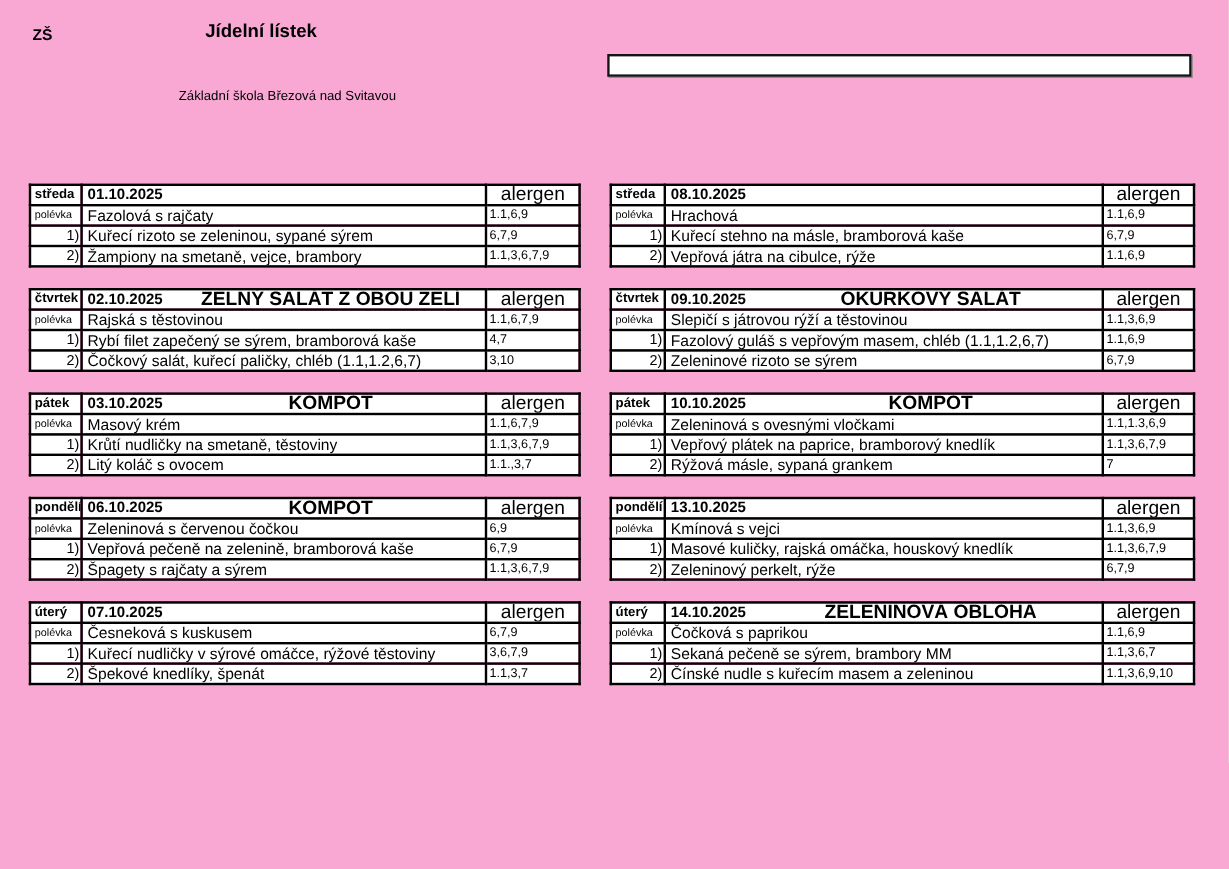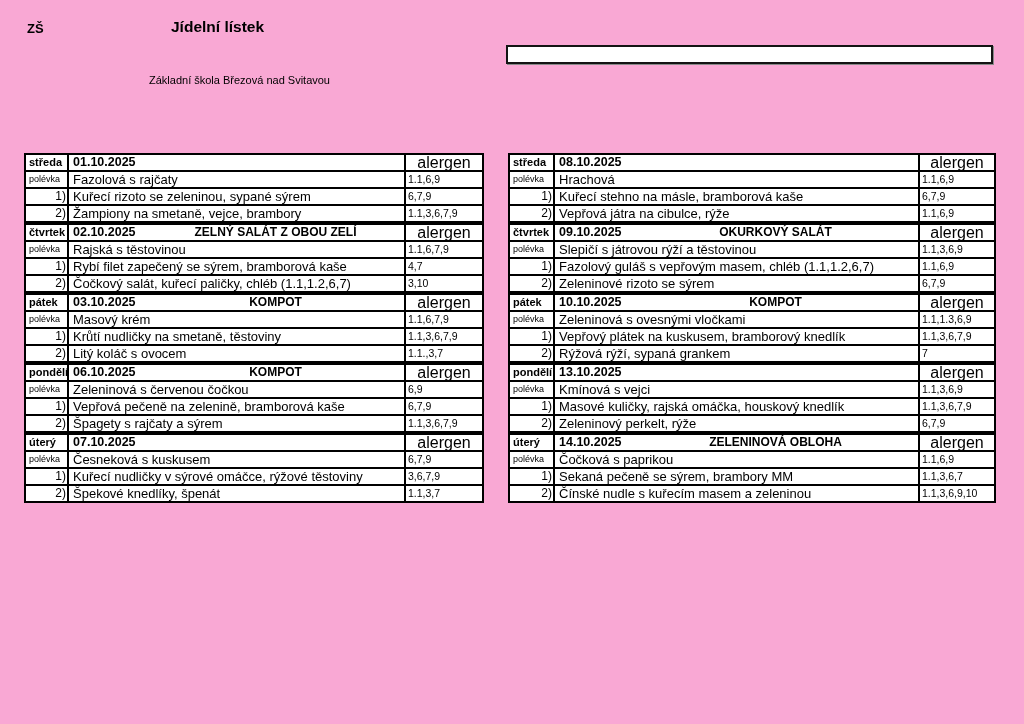--- a/index.html
+++ b/index.html
@@ -33,20 +33,21 @@
     box-shadow: 1px 1px 0 #8a8a8a;
   }
   .col { position: absolute; top: 153px; }
   .col-left  { left: 24px;  width: 458px; }
   .col-right { left: 508px; width: 486px; }
 
   table.menu-table {
     border-collapse: collapse;
     table-layout: fixed;
     width: 100%;
+    margin-bottom: 17px;
     border: 2px solid #000;
   }
   .menu-table td {
     border: 2px solid #000;
     height: 15px;
     padding: 0 2px;
     overflow: hidden;
     white-space: nowrap;
     font-size: 12px;
     line-height: 15px;
@@ -57,21 +58,21 @@
   .col-left  col.c-dish { width: 337px; }
   .col-left  col.c-alg  { width: 78px; }
   .col-right col.c-day  { width: 45px; }
   .col-right col.c-dish { width: 365px; }
   .col-right col.c-alg  { width: 76px; }
 
   td.day-cell { font-weight: bold; font-size: 11px; padding-left: 3px; }
   td.date-cell { padding-left: 4px; }
   .date-cell .inner { display: flex; align-items: center; width: 100%; }
   .date-cell .date { font-weight: bold; font-size: 12.5px; flex: 0 0 auto; min-width: 76px; }
-  .date-cell .extra { flex: 1 1 auto; text-align: center; font-weight: bold; font-size: 12px; }
+  .date-cell .extra { flex: 1 1 auto; text-align: center; font-weight: bold; font-size: 16px; }
   td.alg-hdr { font-size: 16px; text-align: center; font-weight: normal; }
   td.soup-lbl { font-size: 9px; padding-left: 3px; }
   td.num-lbl { text-align: right; font-size: 12px; padding-right: 1px; }
   td.dish { font-size: 13px; padding-left: 4px; }
   td.alg { font-size: 10.5px; padding-left: 2px; }
 </style>
 </head>
 <body>
 
 <div class="page">
@@ -343,26 +344,26 @@
       </td>
       <td class="alg-hdr">alergen</td>
     </tr>
     <tr>
       <td class="soup-lbl">polévka</td>
       <td class="dish">Zeleninová s ovesnými vločkami</td>
       <td class="alg">1.1,1.3,6,9</td>
     </tr>
     <tr>
       <td class="num-lbl">1)</td>
-      <td class="dish">Vepřový plátek na kuskusem, bramborový knedlík</td>
+      <td class="dish">Vepřový plátek na paprice, bramborový knedlík</td>
       <td class="alg">1.1,3,6,7,9</td>
     </tr>
     <tr>
       <td class="num-lbl">2)</td>
-      <td class="dish">Rýžová rýží, sypaná grankem</td>
+      <td class="dish">Rýžová másle, sypaná grankem</td>
       <td class="alg">7</td>
     </tr>
   </tbody>
       </table>
 
   <table class="menu-table">
     <colgroup>
           <col class="c-day">
           <col class="c-dish">
           <col class="c-alg">

